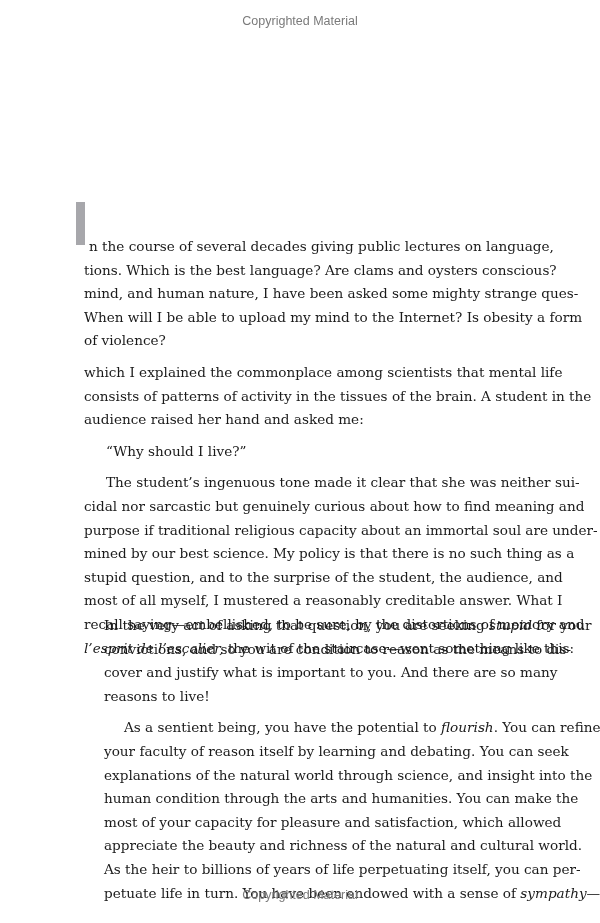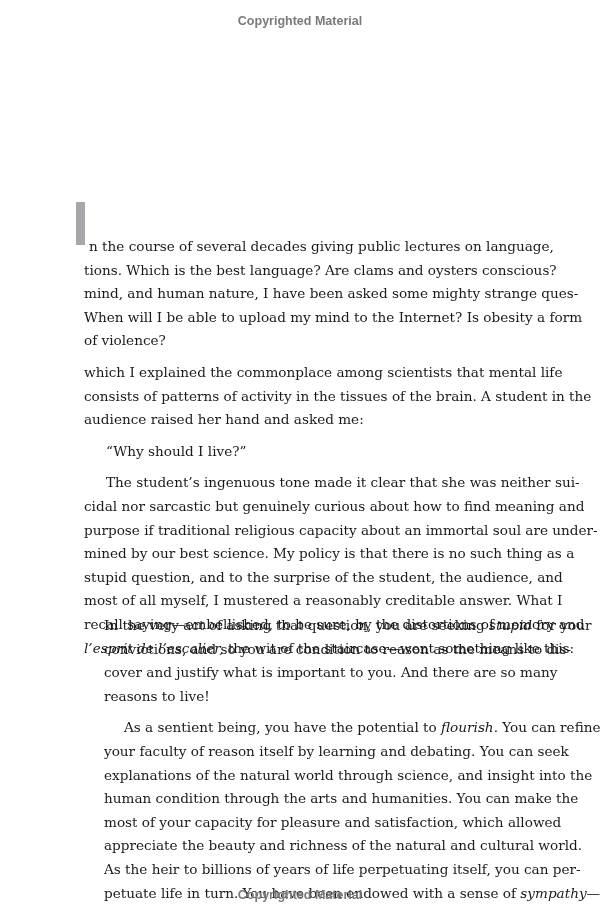--- a/index.html
+++ b/index.html
@@ -13,21 +13,21 @@
       position: relative;
       overflow: hidden;
       color: #1a1a1a;
     }
     .watermark {
       position: absolute;
       left: 0;
       width: 600px;
       text-align: center;
       font-family: "Liberation Sans", sans-serif;
-      font-weight: bold;
+      font-weight: normal;
       font-size: 12.5px;
       color: #7a7a7a;
       letter-spacing: 0px;
     }
     .watermark.top { top: 14px; }
     .watermark.bottom { top: 888px; }
 
     .page {
       position: absolute;
       left: 76px;

